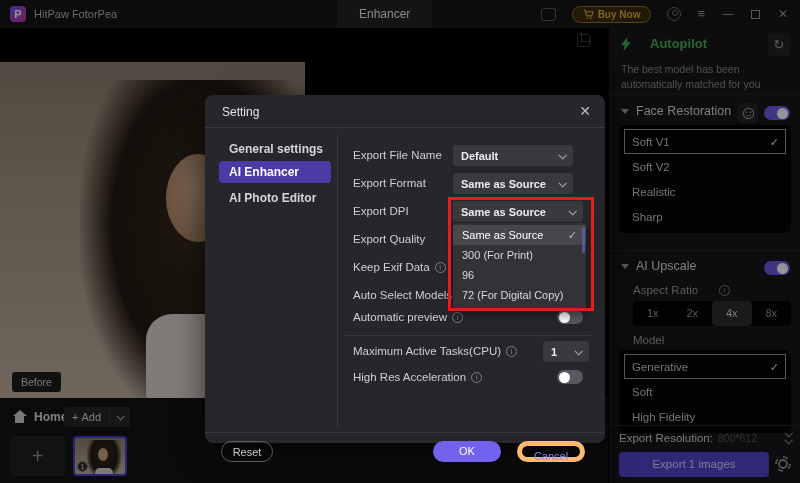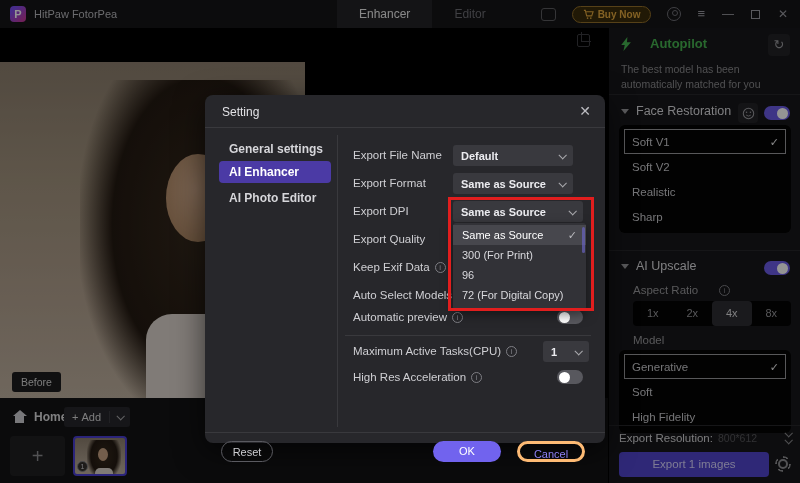--- a/index.html
+++ b/index.html
@@ -109,33 +109,32 @@
   .menu { position:absolute; left:248px; top:128px; width:133px; height:87px; background:#323237; border-radius:3px; box-shadow:0 4px 12px rgba(0,0,0,.5); padding:2px 0; z-index:4; }
   .menu-item { height:20px; line-height:20px; padding:0 9px; font-size:11px; color:#d9d9dd; position:relative; white-space:nowrap; }
   .menu-item.sel { background:#47474d; color:#fff; }
   .menu-item .check { right:9px; color:#b9b9bd; }
   .scrollbar { position:absolute; right:1px; top:4px; width:3px; height:26px; border-radius:2px; background:#6b66c8; opacity:.65; }
   .hl-box { position:absolute; left:243px; top:102px; width:146px; height:114px; border:3px solid #e11e1e; z-index:6; pointer-events:none; }
   .ftr-div { position:absolute; left:0; top:337px; width:400px; height:1px; background:#39393d; }
   .btn { position:absolute; top:346px; height:21px; border-radius:11px; font-size:11px; text-align:center; line-height:20px; }
   .btn-reset { left:16px; width:52px; border:1px solid #5a5a60; color:#cdcdd1; }
   .btn-ok { left:228px; width:68px; background:#7163ee; color:#fff; }
-  .btn-cancel { left:312px; width:68px; border:3px solid #fdba74; color:#8d80f4; }
+  .btn-cancel { left:312px; width:68px; border:5px solid #fdba74; color:#8d80f4; }
 </style>
 </head>
 <body>
 
 <div class="window">
 
   <div class="titlebar">
     <div class="logo">P</div>
     <div class="app-title">HitPaw FotorPea</div>
     <div class="tabs">
       <div class="tab active">Enhancer</div>
-      <div class="tab">Editor</div>
     </div>
     <div class="tb-right">
       <div class="promo-ic"></div>
       <div class="buy-pill">
         <svg width="11" height="11" viewBox="0 0 24 24">
             <path d="M2 3h3l3 12h11l3-9H7" fill="none" stroke="#e2a83e" stroke-width="2.4"></path>
             <circle cx="10" cy="20" r="1.8" fill="#e2a83e"></circle>
             <circle cx="17" cy="20" r="1.8" fill="#e2a83e"></circle>
           </svg>
         <span>Buy Now</span>

